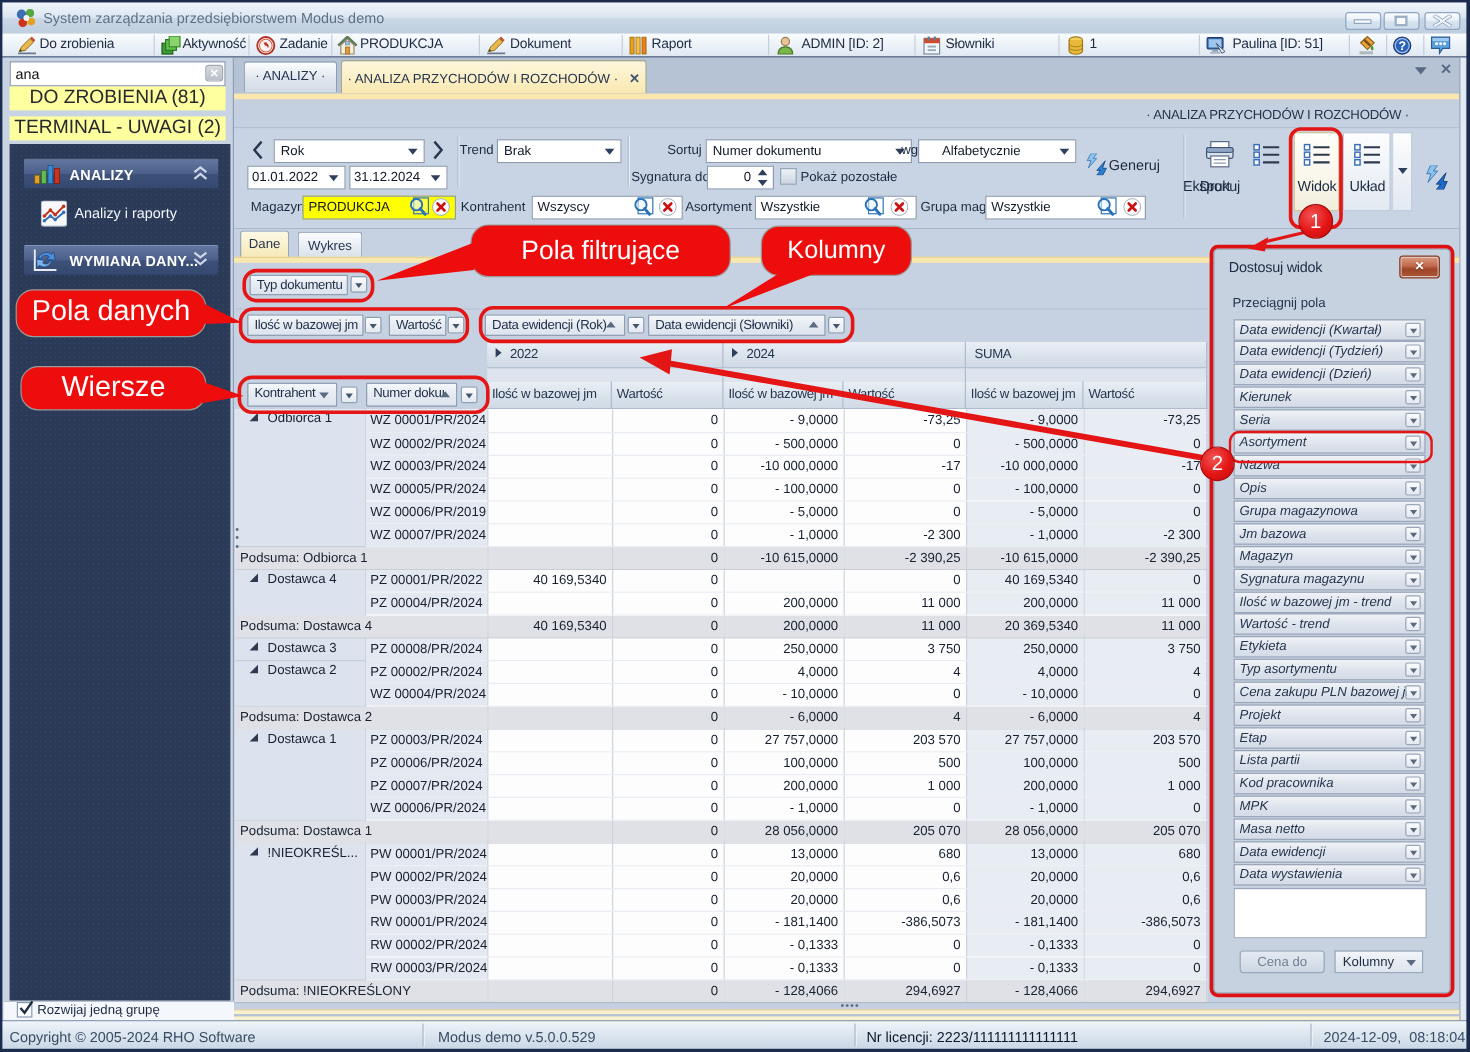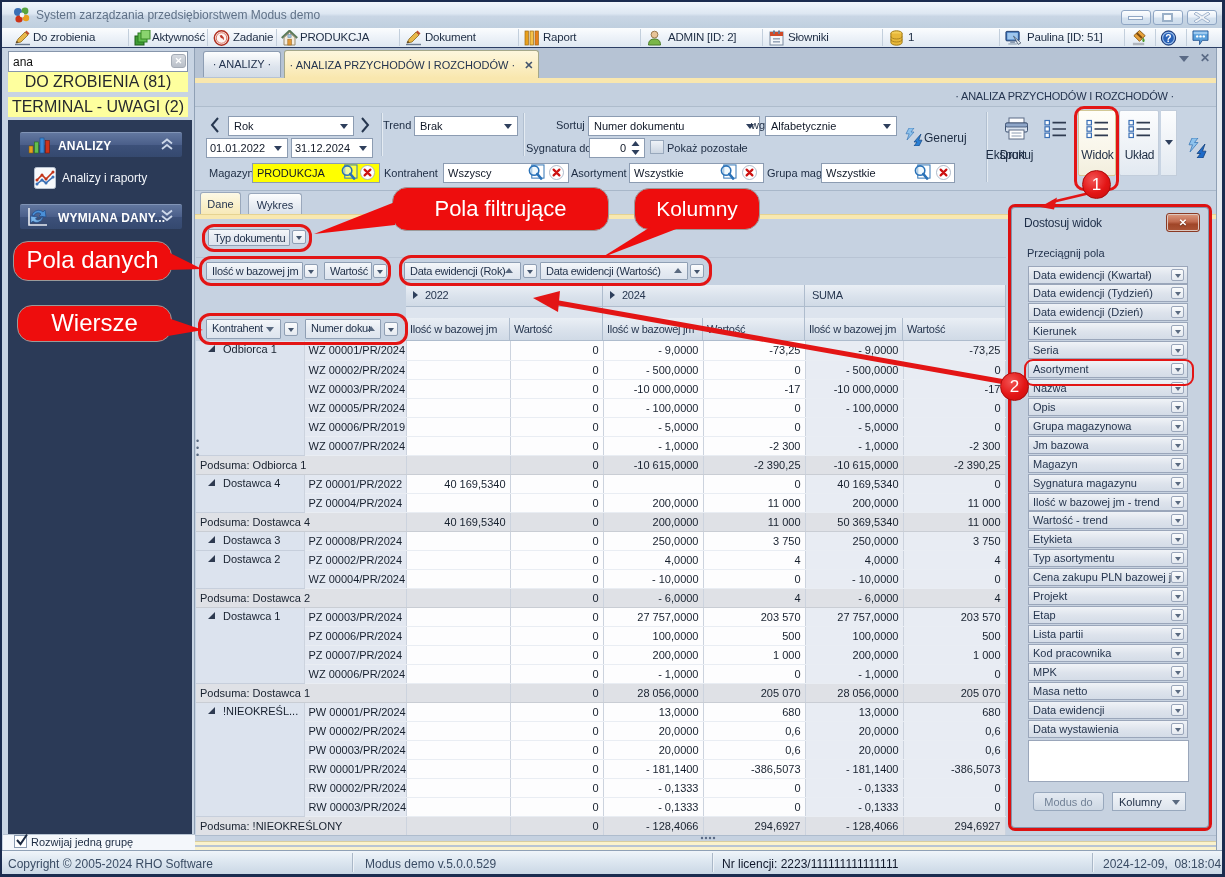--- a/index.html
+++ b/index.html
@@ -63,21 +63,21 @@
 #dtab td { font-size:11px; color:#17202e; height:19px; padding:0 4px; border-right:1px solid #ccd3de; border-bottom:1px solid #e9edf3; white-space:nowrap; overflow:hidden; }
 #dtab td.g { background:#dce3ee; vertical-align:top; padding:2px 4px 0 11px; border-bottom:1px solid #c7cfdc; }
 #dtab td.n2 { background:#e3e8f1; }
 #dtab td.num { text-align:right; background:#fdfdfe; }
 #dtab td.sum { text-align:right; background:#e8ecf3; }
 #dtab tr.pod td { background:#dfe1e6; border-bottom:1px solid #c9cdd4; }
 #dtab tr.pod td.pr { text-align:right; }
 
 #rpanel { left:1008px; top:204px; width:204px; height:627px; border:3px solid #dd1111; border-radius:7px;
   background:#c7d2e0; box-shadow:0 0 0 1px #8494ab inset; }
-.fchip { position:absolute; left:1028px; width:160px; height:18px; background:linear-gradient(#f0f3f7,#dde3ec 55%,#d4dce7); border:1px solid #9aa6ba; font-size:11px; color:#25354e; padding:2px 0 0 4px; white-space:nowrap; overflow:hidden; }
+.fchip { position:absolute; left:1028px; width:160px; height:18px; background:linear-gradient(#f0f3f7,#dde3ec 55%,#d4dce7); border:1px solid #9aa6ba; font-size:11px; color:#25354e; padding:2px 0 0 4px; white-space:nowrap; overflow:hidden;font-style:italic; }
 .fchip .fd { position:absolute; right:3px; top:2px; width:13px; height:12px; border:1px solid #9aa6ba; border-radius:2px; background:linear-gradient(#fbfcfd,#e4e9f0); }
 .fchip .fd:after { content:""; position:absolute; left:3px; top:4px; width:0; height:0; border-left:3px solid transparent; border-right:3px solid transparent; border-top:4px solid #5a6a80; }
 
 .redbox { border:3px solid #e31515; border-radius:12px; background:transparent; }
 .callout { background:#ee0d0d; border:1px solid #9a9a9a; border-radius:15px; color:#fff; text-align:center; }
 .numcirc { width:29px; height:29px; border-radius:50%; background:radial-gradient(circle at 38% 32%, #f25555 0%, #e31515 55%, #c40c0c 100%); border:1px solid #aa0a0a; color:#fff; font-size:17px; text-align:center; line-height:28px; }
 
 #statusbar { left:0; top:850px; width:1225px; height:27px;
   background:linear-gradient(#f0f5fa 0%,#dee8f1 40%,#c9d6e4 100%);
   border-top:1px solid #8fa1b6; border-bottom:2px solid #4d5f7d; }
@@ -261,21 +261,21 @@
   </svg>
 <div class="abs combo" style="left:228px;top:116px;width:126px;padding-left:5px">Rok<span class="da"></span></div>
 <svg class="abs" style="left:360px;top:116px" width="11" height="18" viewBox="0 0 11 18">
     <path d="M2 2 L8 9 L2 16" fill="none" stroke="#26364f" stroke-width="2"></path>
   </svg>
 <div class="abs lbl" style="left:383px;top:119px">Trend</div>
 <div class="abs combo" style="left:414px;top:116px;width:104px;padding-left:5px">Brak<span class="da"></span></div>
 <div class="abs lbl" style="left:556px;top:119px">Sortuj</div>
 <div class="abs combo" style="left:588px;top:116px;width:172px;padding-left:5px">Numer dokumentu<span class="da"></span></div>
 <div class="abs lbl" style="left:751px;top:119px">wg</div>
-<div class="abs combo" style="left:765px;top:116px;width:132px;padding-left:5px">Alfabetycznie<span class="da"></span></div>
+<div class="abs combo" style="left:765px;top:116px;width:132px;padding-left:19px">Alfabetycznie<span class="da"></span></div>
 <svg class="abs" style="left:903px;top:128px" width="20" height="18" viewBox="0 0 20 18">
 <path d="M6 0 L11 0 L8 4 L11 4 L4 12 L6.2 5.8 L3 5.8 Z" fill="#8ec2ec" stroke="#3a78b8" stroke-width="0.7"></path>
 <path d="M14 6 L19 6 L16 10 L19 10 L12 18 L14.2 11.8 L11 11.8 Z" fill="#2a7fd4" stroke="#15457e" stroke-width="0.7" transform="rotate(180 15 12)"></path>
   </svg>
 <div class="abs" style="left:924px;top:131px;font-size:12px;color:#1c2b42">Generuj</div>
 <div class="abs combo" style="left:206px;top:138px;width:82px;padding-left:3px">01.01.2022<span class="da"></span></div>
 <div class="abs combo" style="left:291px;top:138px;width:82px;padding-left:3px">31.12.2024<span class="da"></span></div>
 <div class="abs lbl" style="left:526px;top:142px">Sygnatura do</div>
 <div class="abs combo" style="left:589px;top:138px;width:56px;text-align:right;padding-right:18px">0</div>
 <svg class="abs" style="left:631px;top:141px" width="9" height="14" viewBox="0 0 9 14">
@@ -383,21 +383,21 @@
 <div class="abs" style="left:196px;top:257px;width:810px;height:1px;background:#b8c4d4"></div>
 <div class="abs chip" style="left:208px;top:229px;width:82px;height:17px;padding:2px 0 0 5px">Typ dokumentu</div>
 <div class="abs ddbtn" style="left:292px;top:230px;width:14px;height:14px"></div>
 <div class="abs chip" style="left:206px;top:262px;width:97px;height:18px;padding:2px 0 0 5px">Ilość w bazowej jm</div>
 <div class="abs ddbtn" style="left:304px;top:264px;width:14px;height:14px"></div>
 <div class="abs chip" style="left:324px;top:262px;width:48px;height:18px;padding:2px 0 0 5px">Wartość</div>
 <div class="abs ddbtn" style="left:373px;top:264px;width:14px;height:14px"></div>
 <div class="abs chip" style="left:404px;top:262px;width:117px;height:18px;padding:2px 0 0 5px">Data ewidencji (Rok)</div>
 <div class="abs sortup" style="left:505px;top:268px"></div>
 <div class="abs ddbtn" style="left:523px;top:264px;width:14px;height:14px"></div>
-<div class="abs chip" style="left:540px;top:262px;width:148px;height:18px;padding:2px 0 0 5px">Data ewidencji (Wartość)</div>
+<div class="abs chip" style="left:540px;top:262px;width:148px;height:18px;padding:2px 0 0 5px">Data ewidencji (Słowniki)</div>
 <div class="abs sortup" style="left:674px;top:268px"></div>
 <div class="abs ddbtn" style="left:690px;top:264px;width:14px;height:14px"></div>
 <div class="abs chip" style="left:206px;top:319px;width:75px;height:20px;padding:2px 0 0 5px">Kontrahent</div>
 <div class="abs sortdn" style="left:266px;top:327px"></div>
 <div class="abs ddbtn" style="left:284px;top:322px;width:14px;height:14px"></div>
 <div class="abs chip" style="left:305px;top:319px;width:76px;height:20px;padding:2px 0 0 5px">Numer dokuı</div>
 <div class="abs sortup" style="left:367px;top:326px"></div>
 <div class="abs ddbtn" style="left:384px;top:322px;width:14px;height:14px"></div>
 <div class="abs hcell" style="left:406px;top:285px;width:197px;height:22px;padding:4px 0 0 7px"><span style="display:inline-block;width:0;height:0;border-top:4px solid transparent;border-bottom:4px solid transparent;border-left:5px solid #2e3f5c;margin-right:7px"></span>2022</div>
 <div class="abs" style="left:406px;top:307px;width:197px;height:11px;background:#dde4ee;border-right:1px solid #aebccd"></div>
@@ -509,21 +509,21 @@
         <td class="num">11 000</td>
         <td class="sum">200,0000</td>
         <td class="sum">11 000</td>
       </tr>
       <tr class="pod">
         <td colspan="2">Podsuma: Dostawca 4</td>
         <td class="pr">40 169,5340</td>
         <td class="pr">0</td>
         <td class="pr">200,0000</td>
         <td class="pr">11 000</td>
-        <td class="pr">50 369,5340</td>
+        <td class="pr">20 369,5340</td>
         <td class="pr">11 000</td>
       </tr>
       <tr>
         <td class="g" rowspan="1"><svg width="9" height="9" viewBox="0 0 9 9" style="margin-right:7px">
             <path d="M1 8 L8 8 L8 1 Z" fill="#2e3a50"></path>
           </svg>Dostawca 3</td>
         <td class="n2">PZ 00008/PR/2024</td>
         <td class="num"></td>
         <td class="num">0</td>
         <td class="num">250,0000</td>
@@ -713,21 +713,21 @@
 <div class="fchip" style="top:568px">Cena zakupu PLN bazowej jm<span class="fd"></span></div>
 <div class="fchip" style="top:587px">Projekt<span class="fd"></span></div>
 <div class="fchip" style="top:606px">Etap<span class="fd"></span></div>
 <div class="fchip" style="top:625px">Lista partii<span class="fd"></span></div>
 <div class="fchip" style="top:644px">Kod pracownika<span class="fd"></span></div>
 <div class="fchip" style="top:663px">MPK<span class="fd"></span></div>
 <div class="fchip" style="top:682px">Masa netto<span class="fd"></span></div>
 <div class="fchip" style="top:701px">Data ewidencji<span class="fd"></span></div>
 <div class="fchip" style="top:720px">Data wystawienia<span class="fd"></span></div>
 <div class="abs" style="left:1028px;top:740px;width:161px;height:42px;background:#fff;border:1px solid #9aa6ba"></div>
-<div class="abs" style="left:1033px;top:792px;width:71px;height:19px;background:linear-gradient(#e4eaf2,#cdd7e3);border:1px solid #98a8bd;border-radius:3px;font-size:11px;color:#718196;text-align:center;padding-top:3px">Modus do</div>
+<div class="abs" style="left:1033px;top:792px;width:71px;height:19px;background:linear-gradient(#e4eaf2,#cdd7e3);border:1px solid #98a8bd;border-radius:3px;font-size:11px;color:#718196;text-align:center;padding-top:3px">Cena do</div>
 <div class="abs" style="left:1112px;top:792px;width:74px;height:19px;background:linear-gradient(#f2f5f9,#dde4ed);border:1px solid #98a8bd;font-size:11px;color:#1c2b42;padding:3px 0 0 6px">Kolumny<span style="position:absolute;right:5px;top:7px;width:0;height:0;border-left:4px solid transparent;border-right:4px solid transparent;border-top:5px solid #5a6a80"></span></div>
 <div id="statusbar" class="abs"></div>
 <div class="abs s" style="left:8px;top:857px;font-size:12px;color:#3a4c64;position:absolute">Copyright © 2005-2024 RHO Software</div>
 <div class="abs s" style="left:365px;top:857px;font-size:12px;color:#3a4c64">Modus demo v.5.0.0.529</div>
 <div class="abs s" style="left:722px;top:857px;font-size:12px;color:#0f172a">Nr licencji: 2223/111111111111111</div>
 <div class="abs s" style="left:1103px;top:857px;font-size:12px;color:#3a4c64">2024-12-09,&nbsp; 08:18:04</div>
 <div class="abs" style="left:352px;top:853px;width:1px;height:19px;background:#aab8c8;box-shadow:1px 0 0 #eef3f8"></div>
 <div class="abs" style="left:712px;top:853px;width:1px;height:19px;background:#aab8c8;box-shadow:1px 0 0 #eef3f8"></div>
 <div class="abs" style="left:1092px;top:853px;width:1px;height:19px;background:#aab8c8;box-shadow:1px 0 0 #eef3f8"></div>
 <div class="abs redbox" style="left:202px;top:224px;width:110px;height:28px"></div>

